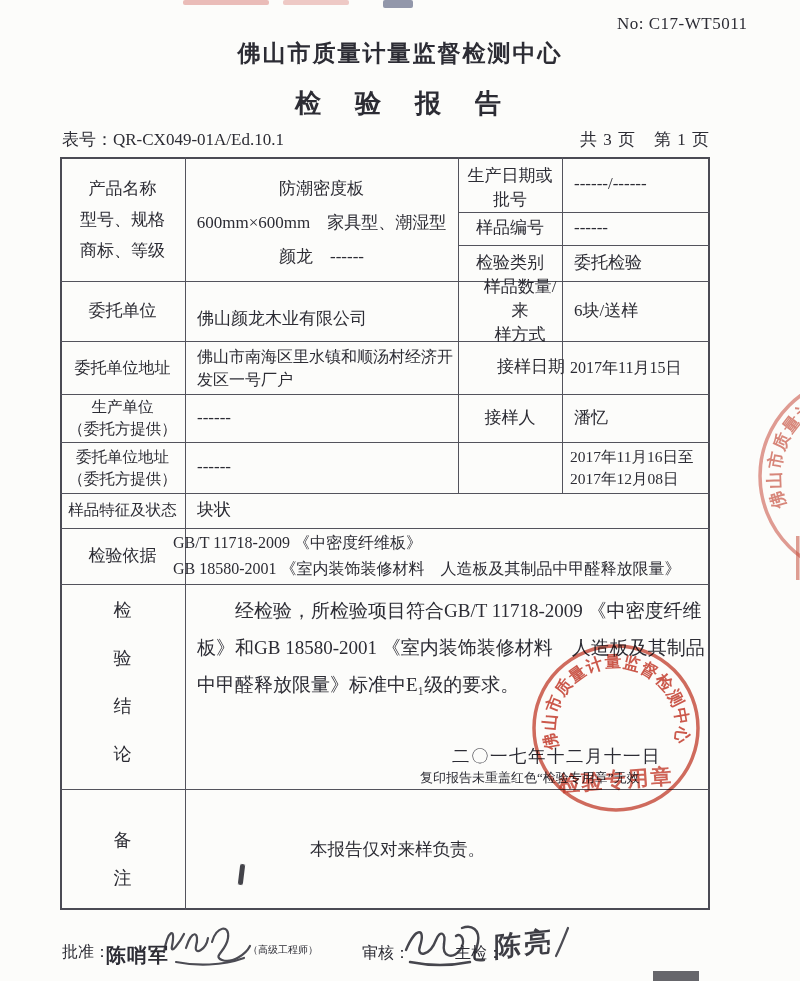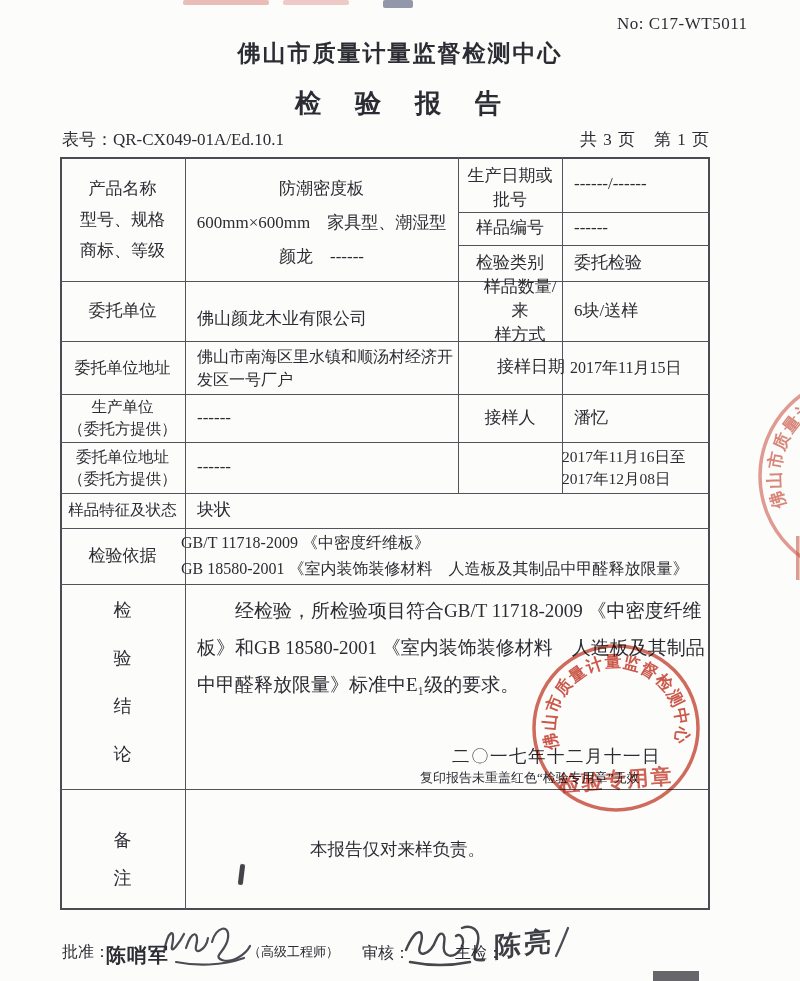--- a/index.html
+++ b/index.html
@@ -118,30 +118,30 @@
   </div>
   <div class="cell c-left" style="left:185px;top:394px;width:273px;height:48px;">------</div>
   <div class="cell c-center" style="left:458px;top:394px;width:104px;height:48px;">接样人</div>
   <div class="cell c-left" style="left:562px;top:394px;width:148px;height:48px;">潘忆</div>
 
   <div class="cell c-center lines" style="left:60px;top:442px;width:125px;height:51px;font-size:15.5px;line-height:22px;">
     <div>委托单位地址</div>
     <div>（委托方提供）</div>
   </div>
   <div class="cell c-left" style="left:185px;top:442px;width:273px;height:51px;">------</div>
-  <div class="cell c-left lines" style="left:562px;top:442px;width:148px;height:51px;font-size:15.5px;line-height:22px;align-items:flex-start;padding-left:0;">
+  <div class="cell c-left lines" style="left:562px;top:442px;width:148px;height:51px;font-size:15.5px;line-height:22px;align-items:flex-start;padding-left:8px;">
     <div>2017年11月16日至</div>
     <div>2017年12月08日</div>
   </div>
 
   <div class="cell c-center" style="left:60px;top:493px;width:125px;height:35px;font-size:15.5px;white-space:nowrap;">样品特征及状态</div>
   <div class="cell c-left" style="left:185px;top:493px;width:525px;height:35px;">块状</div>
 
   <div class="cell c-center" style="left:60px;top:528px;width:125px;height:56px;">检验依据</div>
-  <div class="cell c-left lines" style="left:181px;top:528px;width:525px;height:56px;font-size:16px;line-height:26px;align-items:flex-start;white-space:nowrap;padding-left:0;">
+  <div class="cell c-left lines" style="left:173px;top:528px;width:525px;height:56px;font-size:16px;line-height:26px;align-items:flex-start;white-space:nowrap;padding-left:0;">
     <div>GB/T 11718-2009 《中密度纤维板》</div>
     <div>GB 18580-2001 《室内装饰装修材料　人造板及其制品中甲醛释放限量》</div>
   </div>
 
   <div class="vlabel" style="top:598px;height:168px;">
     <div>检</div>
     <div>验</div>
     <div>结</div>
     <div>论</div>
   </div>
@@ -183,21 +183,21 @@
   <div class="f-label" style="left:62px;top:942px;">批准：</div>
   <div class="f-name" style="left:106px;top:942px;">陈哨军</div>
   <svg class="abs" style="left:156px;top:912px;" width="100" height="58" viewBox="0 0 100 58">
     <g fill="none" stroke="#2d2d36" stroke-width="2.2" stroke-linecap="round" opacity=".85">
       <path d="M8 40 C 12 18, 20 14, 16 34 C 14 44, 24 30, 28 22"></path>
       <path d="M30 36 C 36 16, 44 20, 40 34 C 38 44, 50 38, 52 26"></path>
       <path d="M56 30 C 60 14, 74 12, 72 26 C 70 40, 56 44, 66 48 C 76 52, 90 42, 94 34"></path>
       <path d="M20 50 C 40 54, 66 54, 88 46"></path>
     </g>
   </svg>
-  <div class="f-label" style="left:248px;top:943px;font-size:13px;">（高级工程师）</div>
+  <div class="f-label" style="left:248px;top:943px;font-size:10px;">（高级工程师）</div>
   <div class="f-label" style="left:362px;top:943px;">审核：</div>
   <svg class="abs" style="left:400px;top:916px;" width="92" height="52" viewBox="0 0 92 52">
     <g fill="none" stroke="#2d2d36" stroke-width="2.4" stroke-linecap="round" opacity=".88">
       <path d="M6 34 C 16 10, 26 12, 20 30 C 16 42, 30 40, 36 24 C 40 14, 46 16, 44 28"></path>
       <path d="M44 28 C 42 40, 52 44, 60 34 C 66 26, 62 16, 56 20"></path>
       <path d="M62 12 C 72 8, 80 14, 78 26 C 76 38, 68 46, 84 44"></path>
       <path d="M10 46 C 30 50, 50 50, 70 46"></path>
     </g>
   </svg>
   <div class="f-label" style="left:455px;top:943px;">主检：</div>

